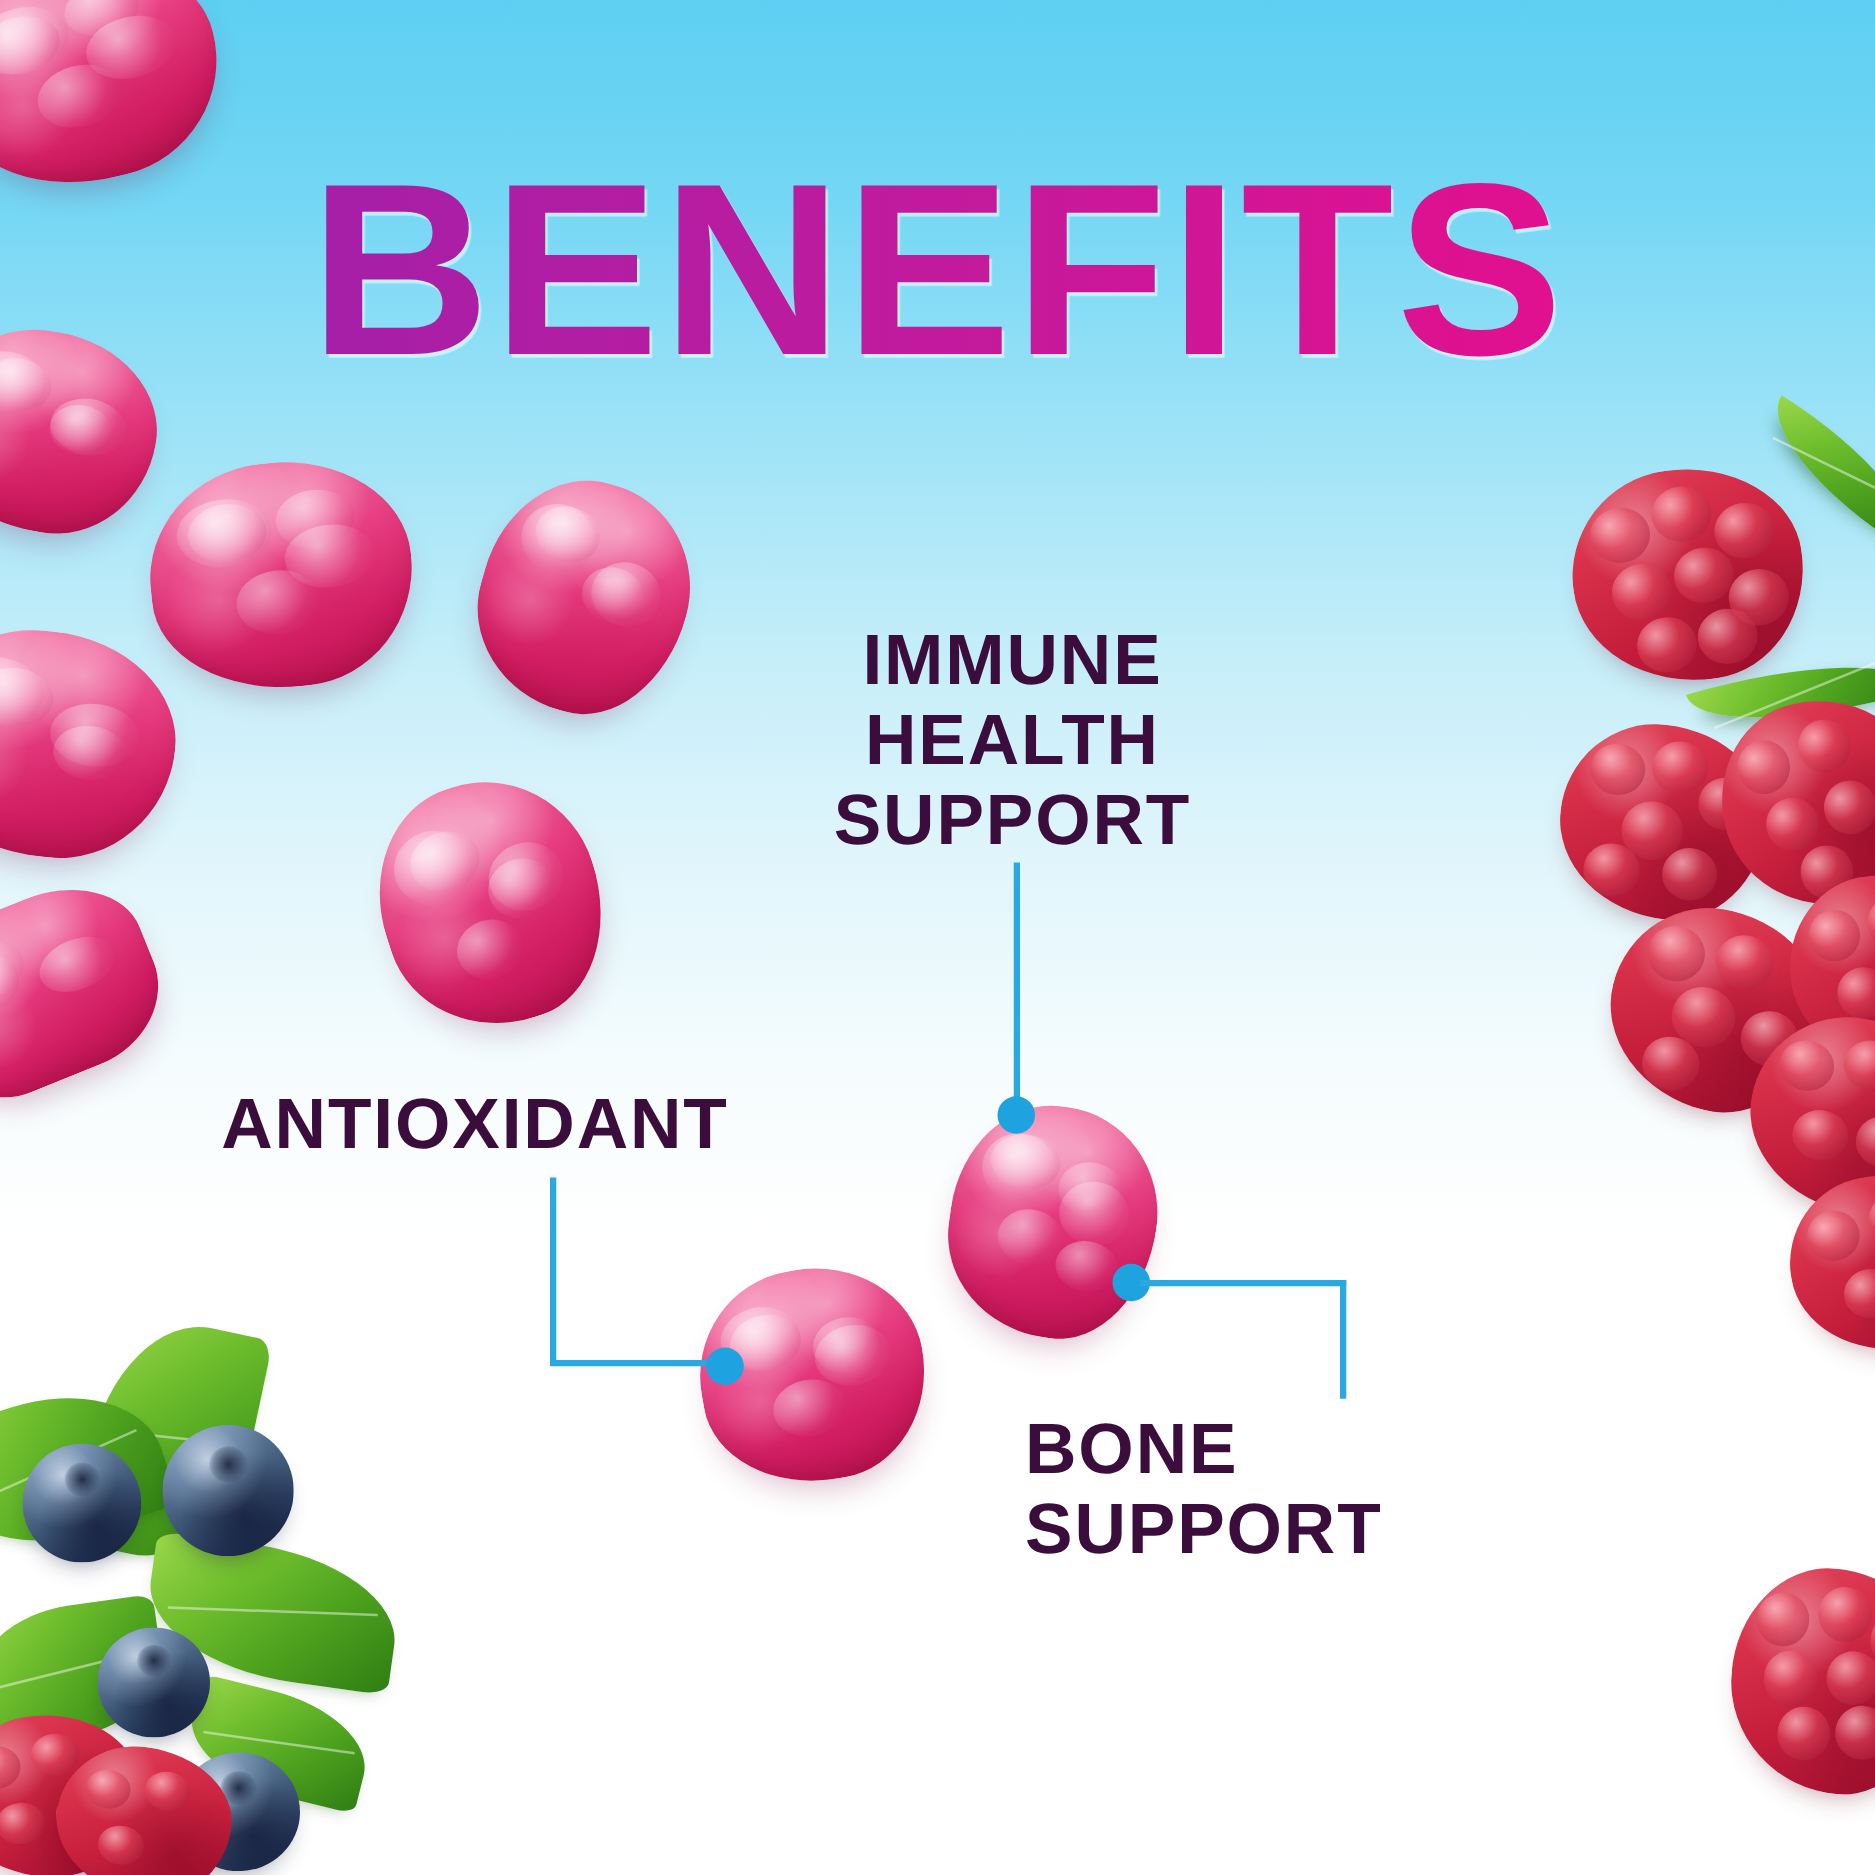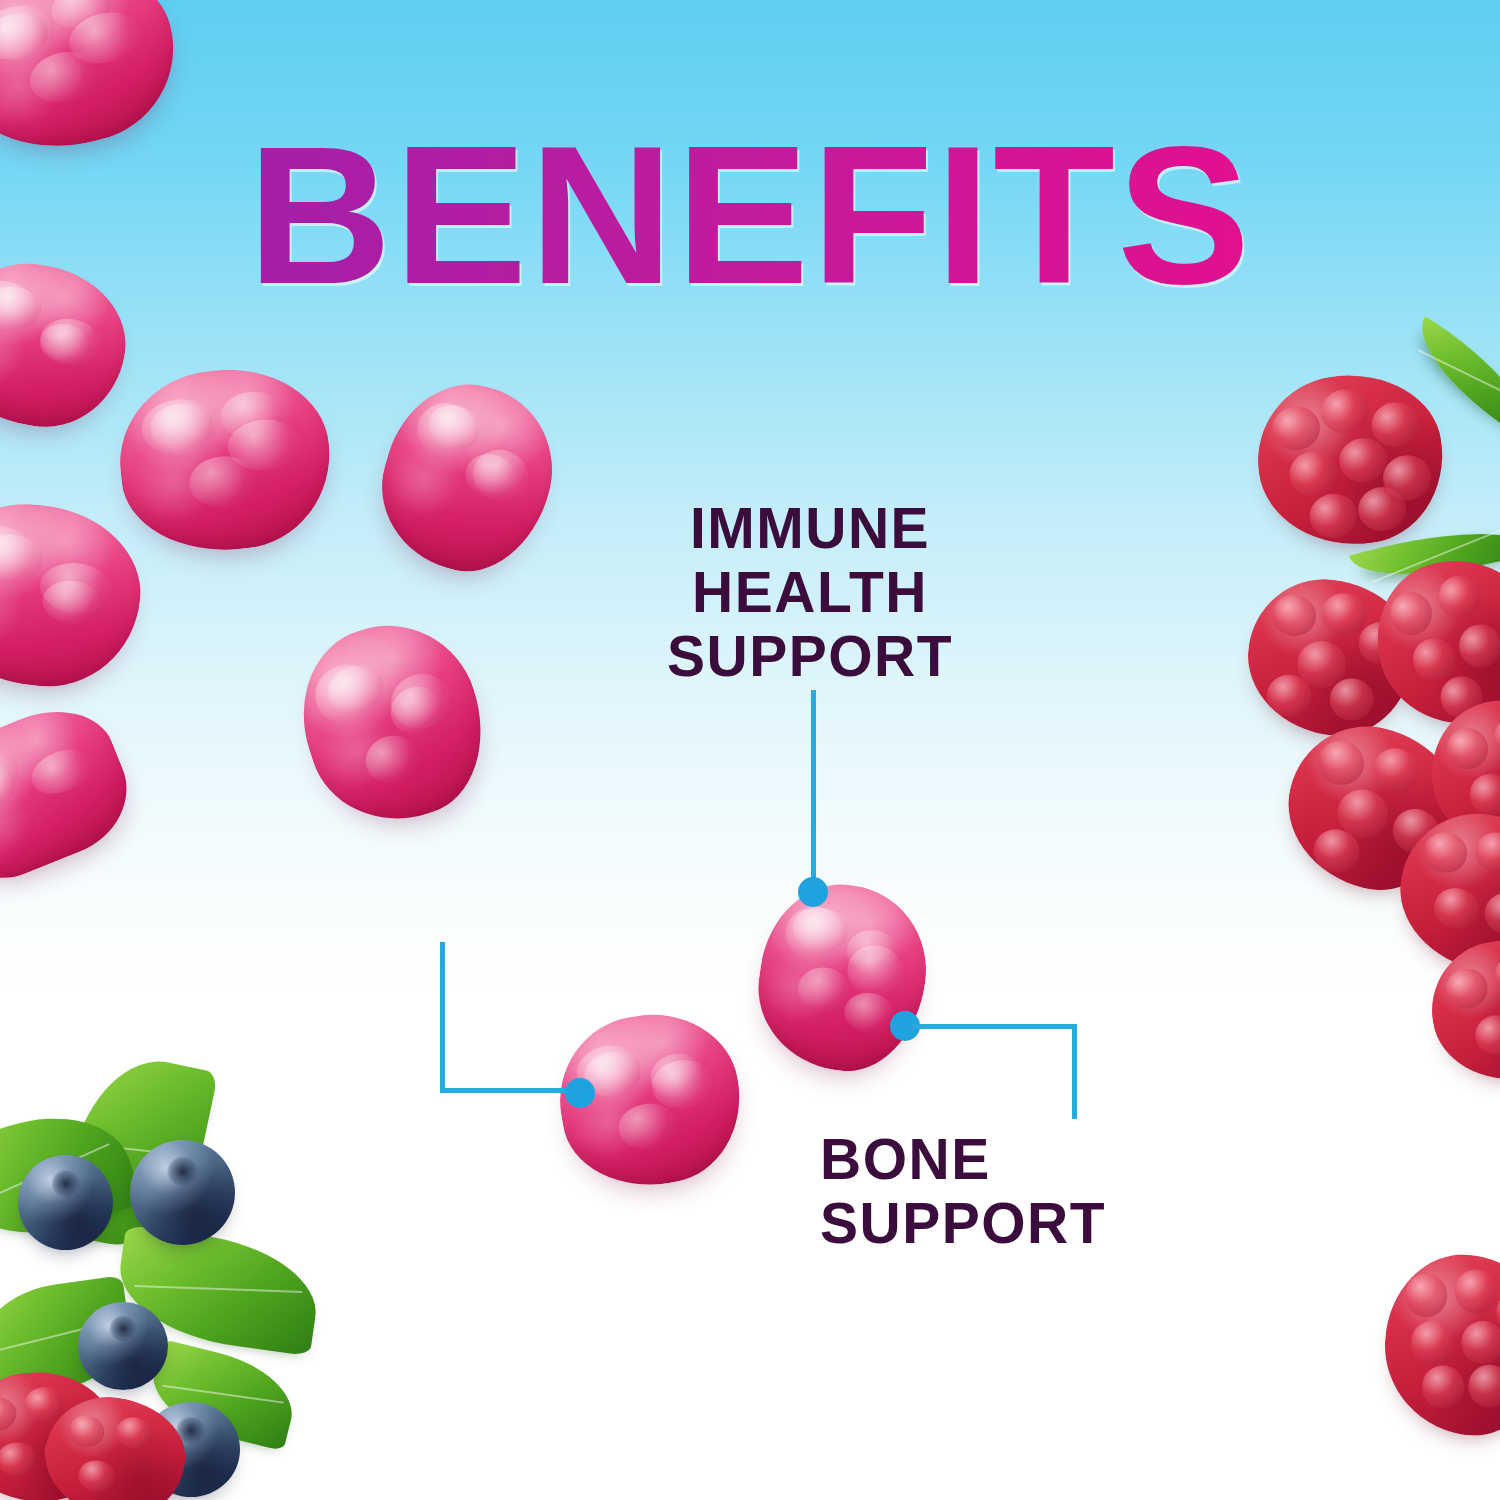--- a/index.html
+++ b/index.html
@@ -345,16 +345,17 @@
   <div class="conn conn-h" id="anti-line-h"></div>
   <div class="dot" id="anti-dot"></div>
 
   <div class="dot" id="bone-dot"></div>
   <div class="conn conn-h" id="bone-line-h"></div>
   <div class="conn conn-v" id="bone-line-v"></div>
 
   <div class="label label-immune">IMMUNE
 HEALTH
 SUPPORT</div>
+  <div class="label label-antioxidant">ANTIOXIDANT</div>
   <div class="label label-bone">BONE
 SUPPORT</div>
 
 </div>
 
 </body></html>

